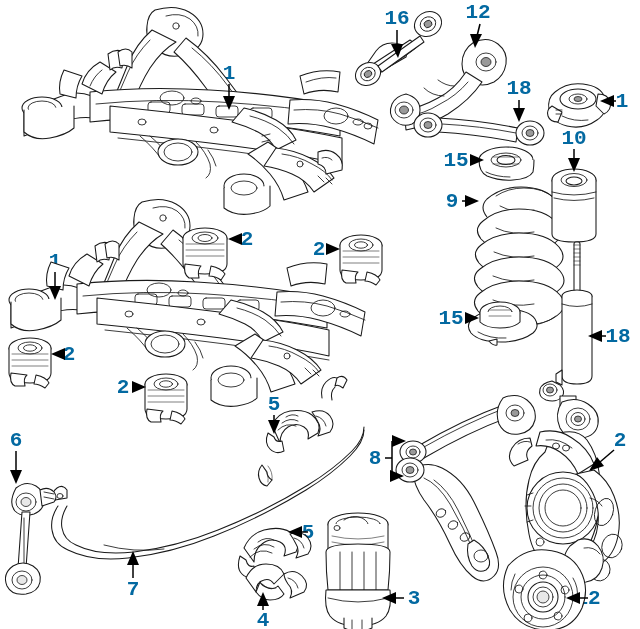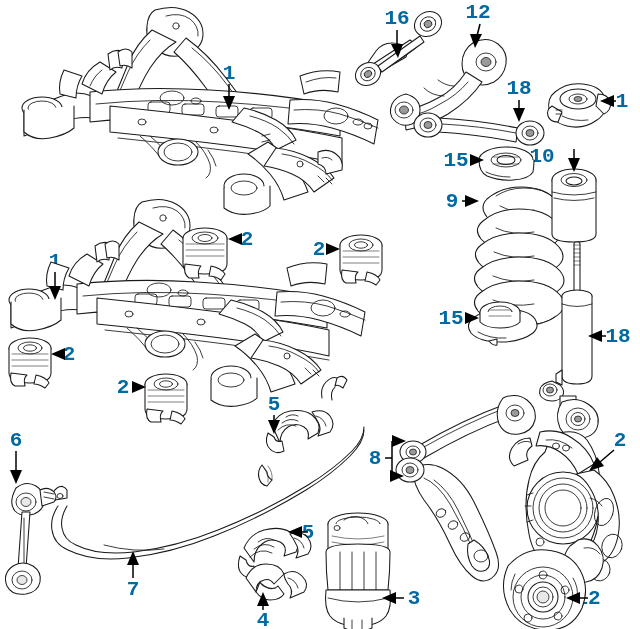--- a/index.html
+++ b/index.html
@@ -583,21 +583,21 @@
   <div class="callout-num" style="left:69px;  top:354px;">2</div>
   <div class="callout-num" style="left:123px; top:387px;">2</div>
   <div class="callout-num" style="left:414px; top:598px;">3</div>
   <div class="callout-num" style="left:263px; top:620px;">4</div>
   <div class="callout-num" style="left:274px; top:404px;">5</div>
   <div class="callout-num" style="left:308px; top:532px;">5</div>
   <div class="callout-num" style="left:16px;  top:440px;">6</div>
   <div class="callout-num" style="left:133px; top:589px;">7</div>
   <div class="callout-num" style="left:375px; top:458px;">8</div>
   <div class="callout-num" style="left:452px; top:201px;">9</div>
-  <div class="callout-num" style="left:542px; top:138px;margin-top:18px;">10</div>
+  <div class="callout-num" style="left:574px; top:138px;">10</div>
   <div class="callout-num" style="left:620px; top:440px;">2</div>
   <div class="callout-num" style="left:588px; top:598px;">12</div>
   <div class="callout-num" style="left:618px; top:336px;">18</div>
   <div class="callout-num" style="left:622px; top:101px;">1</div>
   <div class="callout-num" style="left:456px; top:160px;">15</div>
   <div class="callout-num" style="left:451px; top:318px;">15</div>
   <div class="callout-num" style="left:397px; top:18px;">16</div>
   <div class="callout-num" style="left:478px; top:12px;">12</div>
   <div class="callout-num" style="left:519px; top:88px;">18</div>
 

